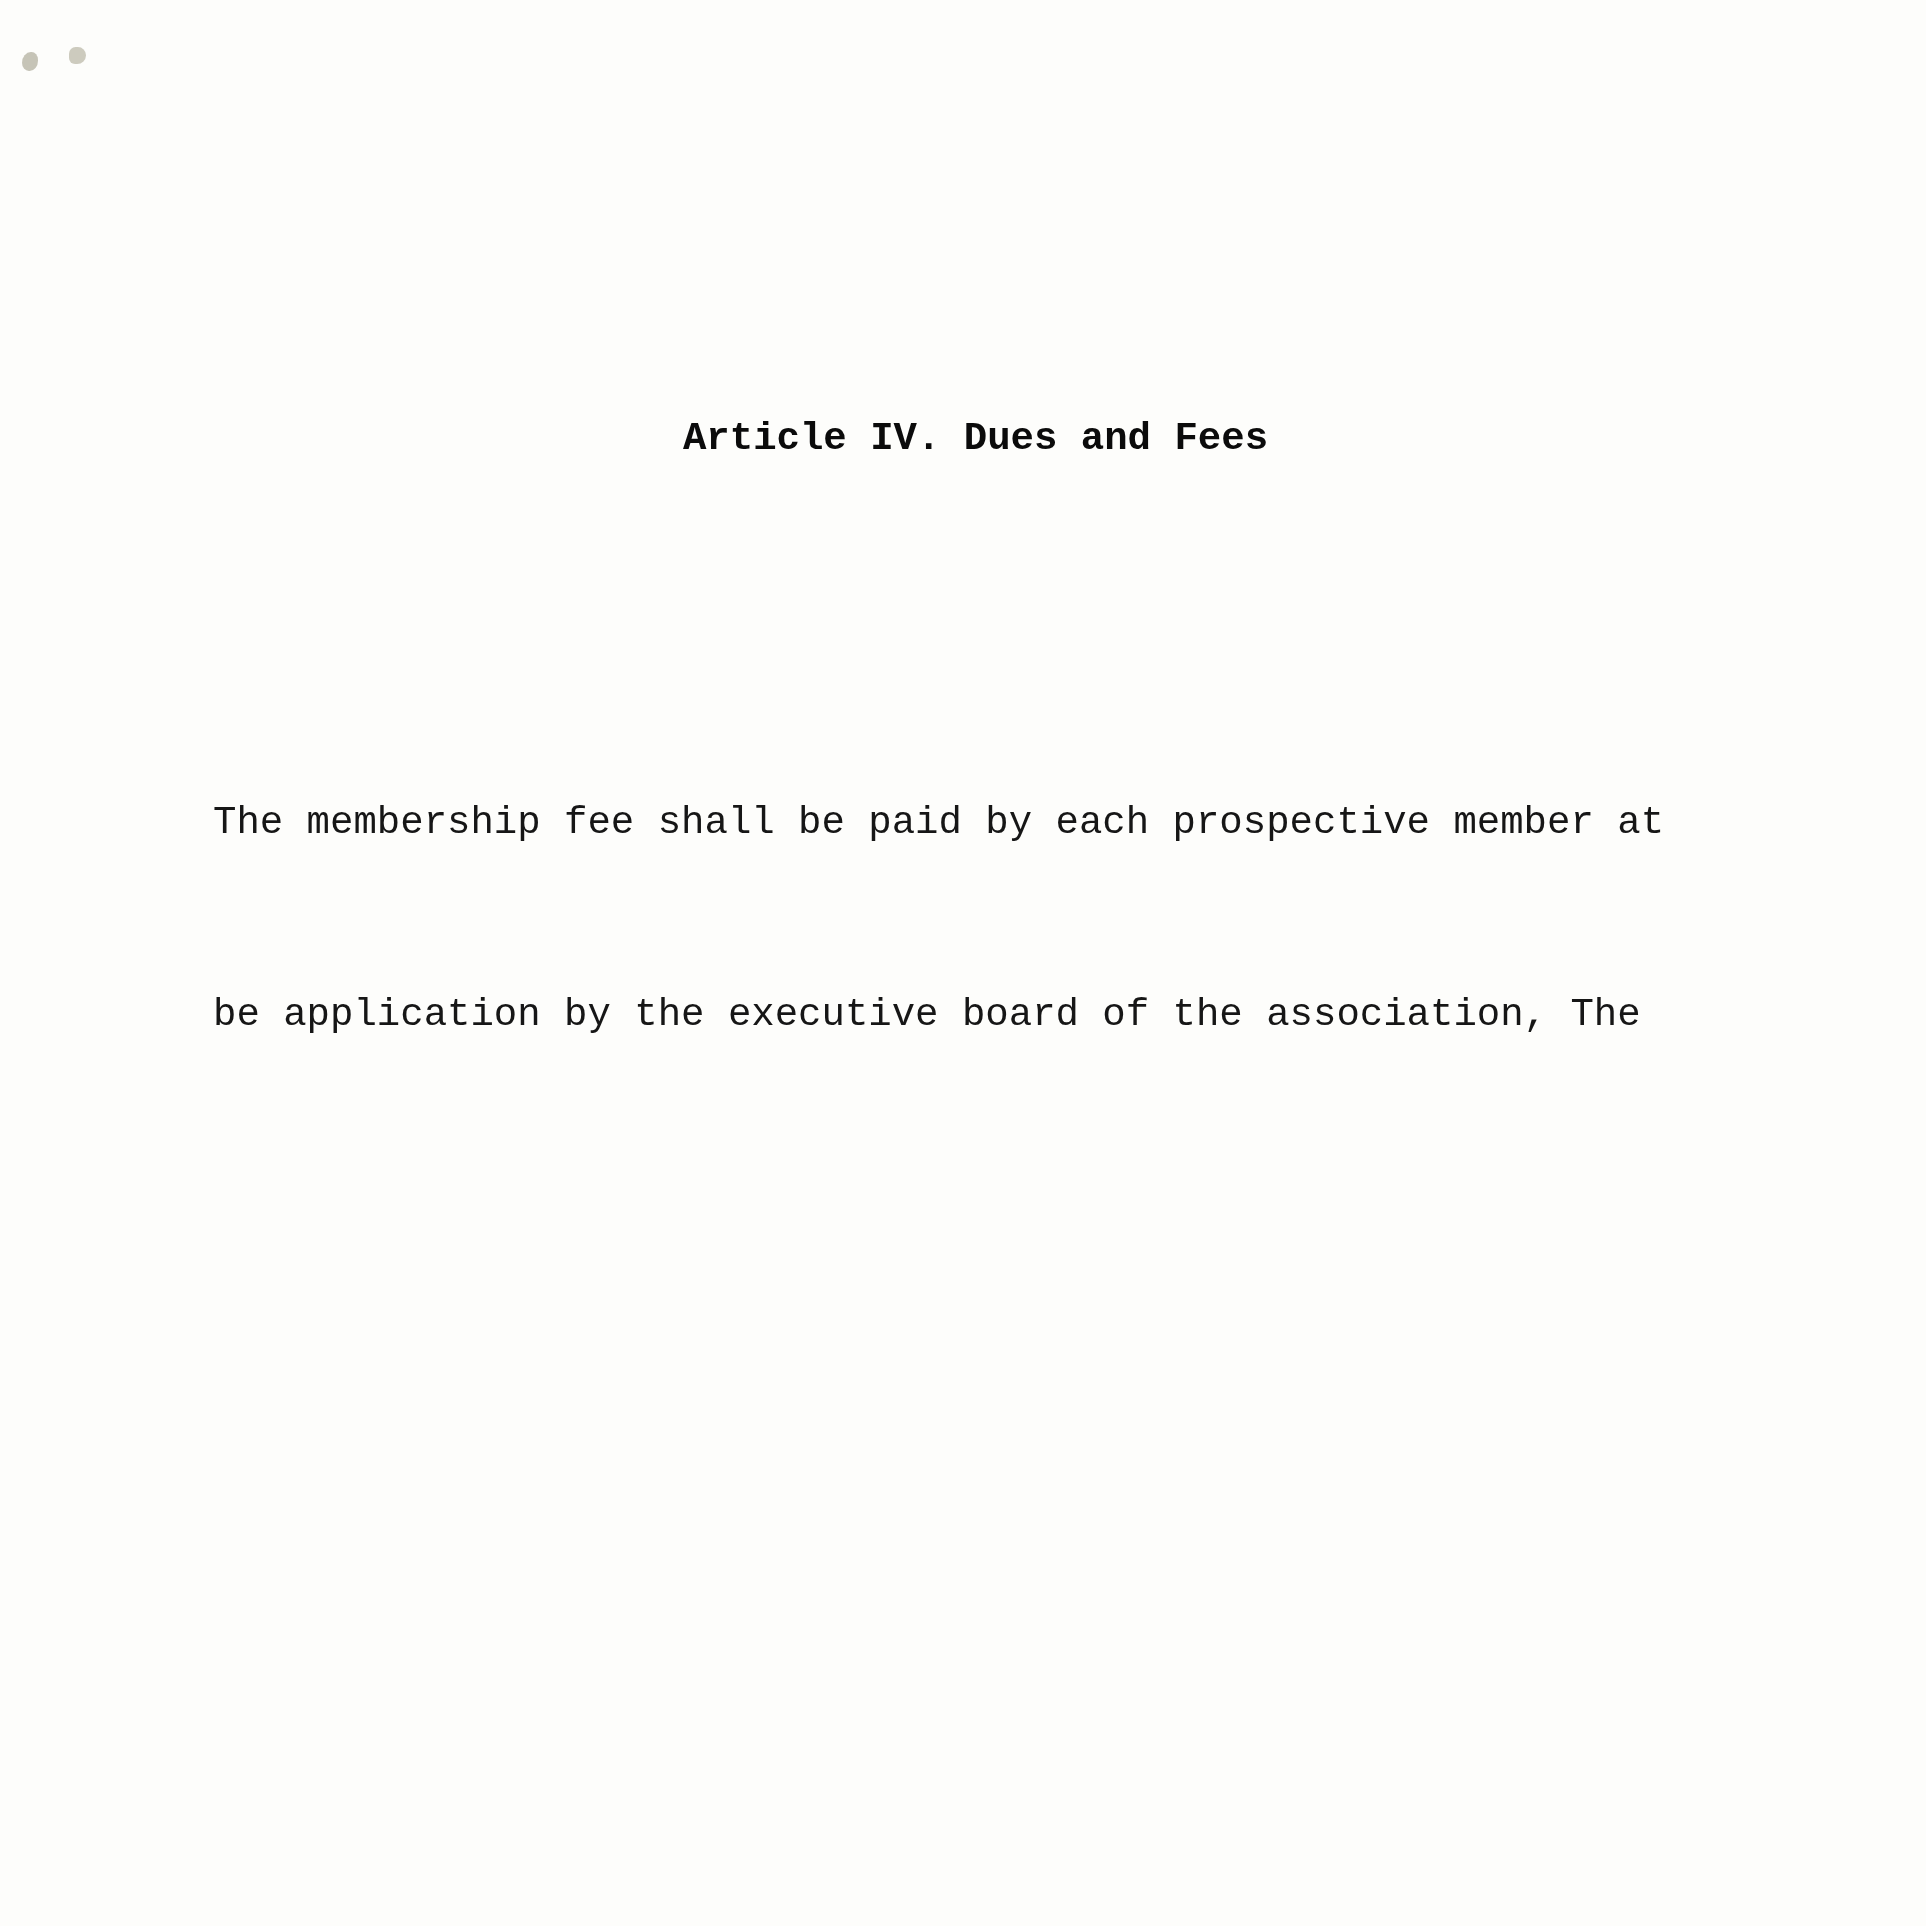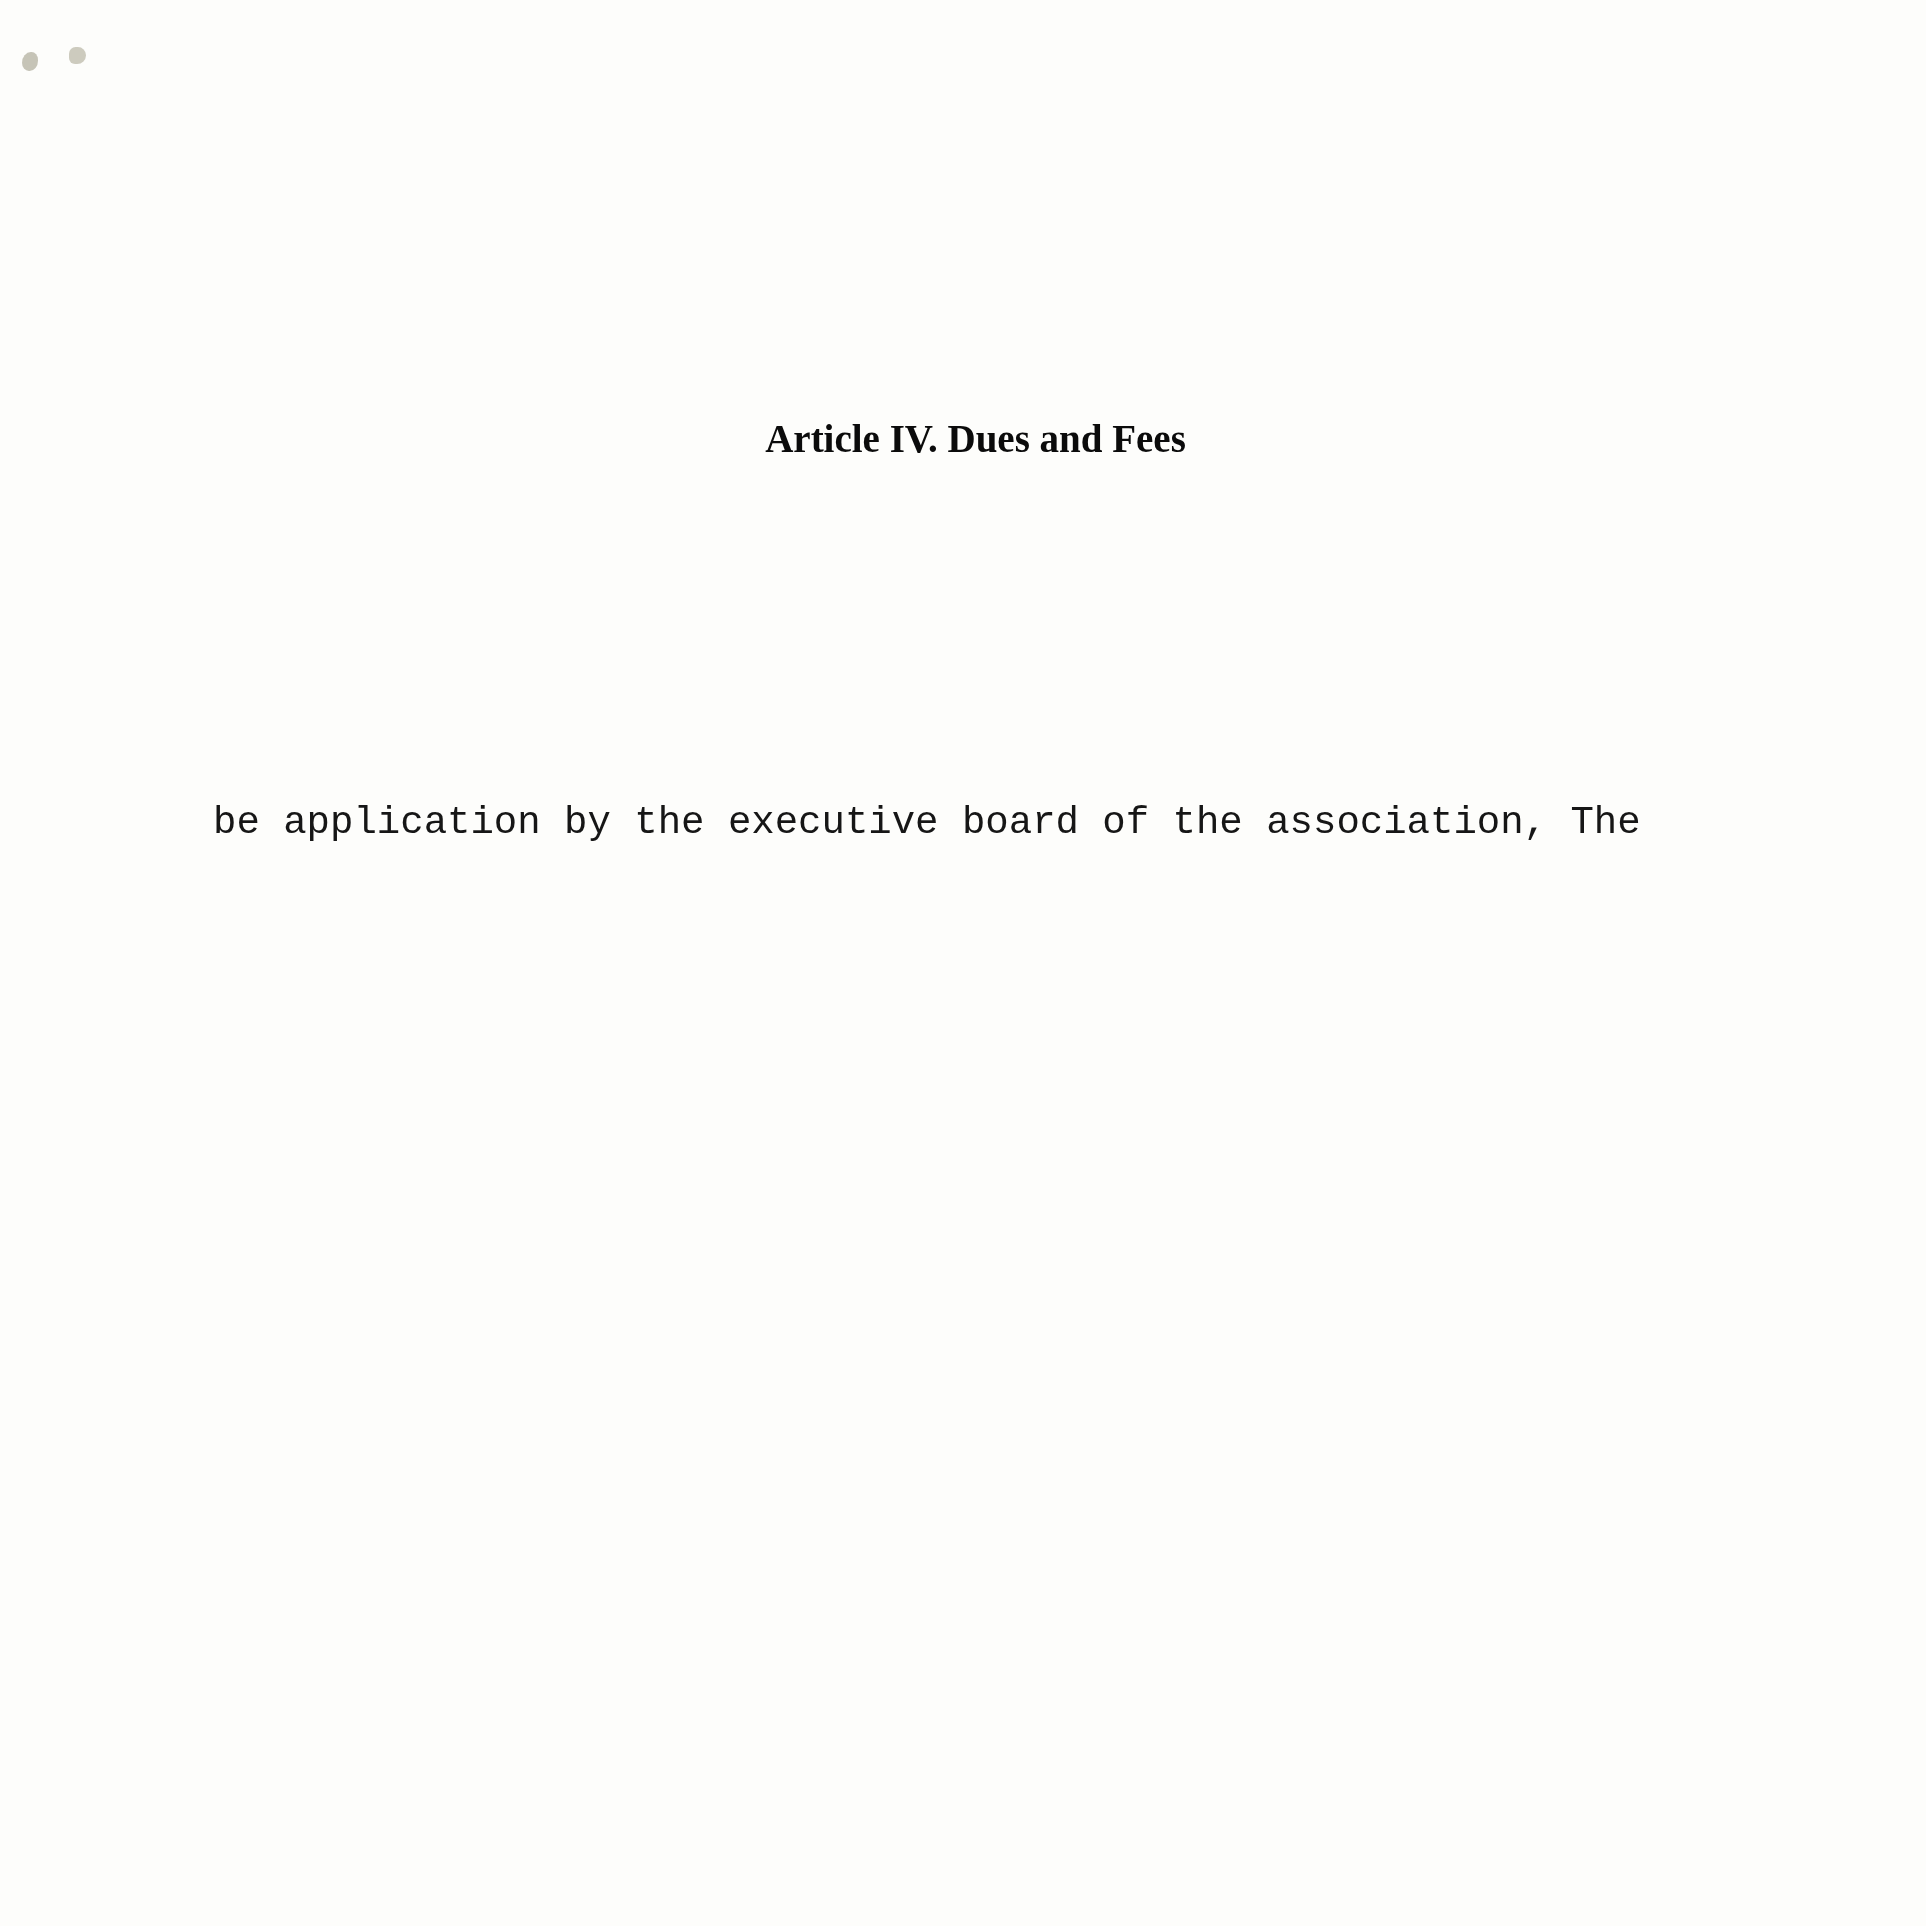--- a/index.html
+++ b/index.html
@@ -28,21 +28,20 @@
   .line {
     height: 64px;
     white-space: pre;
   }
   .center {
     text-align: center;
   }
   .bold, .bold span.b, span.b {
     font-weight: 700;
     color: #0b0b0b;
-    font-family: Liberation Serif, serif;
   }
   .smudge {
     position: absolute;
     opacity: 0.75;
   }
   .smudge-1 {
     left: 22.3px;
     top: 52px;
     width: 15.4px;
     height: 18.5px;
@@ -63,20 +62,21 @@
 
 <div class="page">
 
   <div class="smudge smudge-1"></div>
   <div class="smudge smudge-2"></div>
 
   <div class="doc">
 
     <div class="line center bold">Article IV. Dues and Fees</div>
     <div class="line"></div>
+    <div class="line">The membership fee shall be paid by each prospective member at</div>
     <div class="line">be application by the executive board of the association, The</div>
 
     <div class="line"></div>
     
     
 
     
     
     
     

